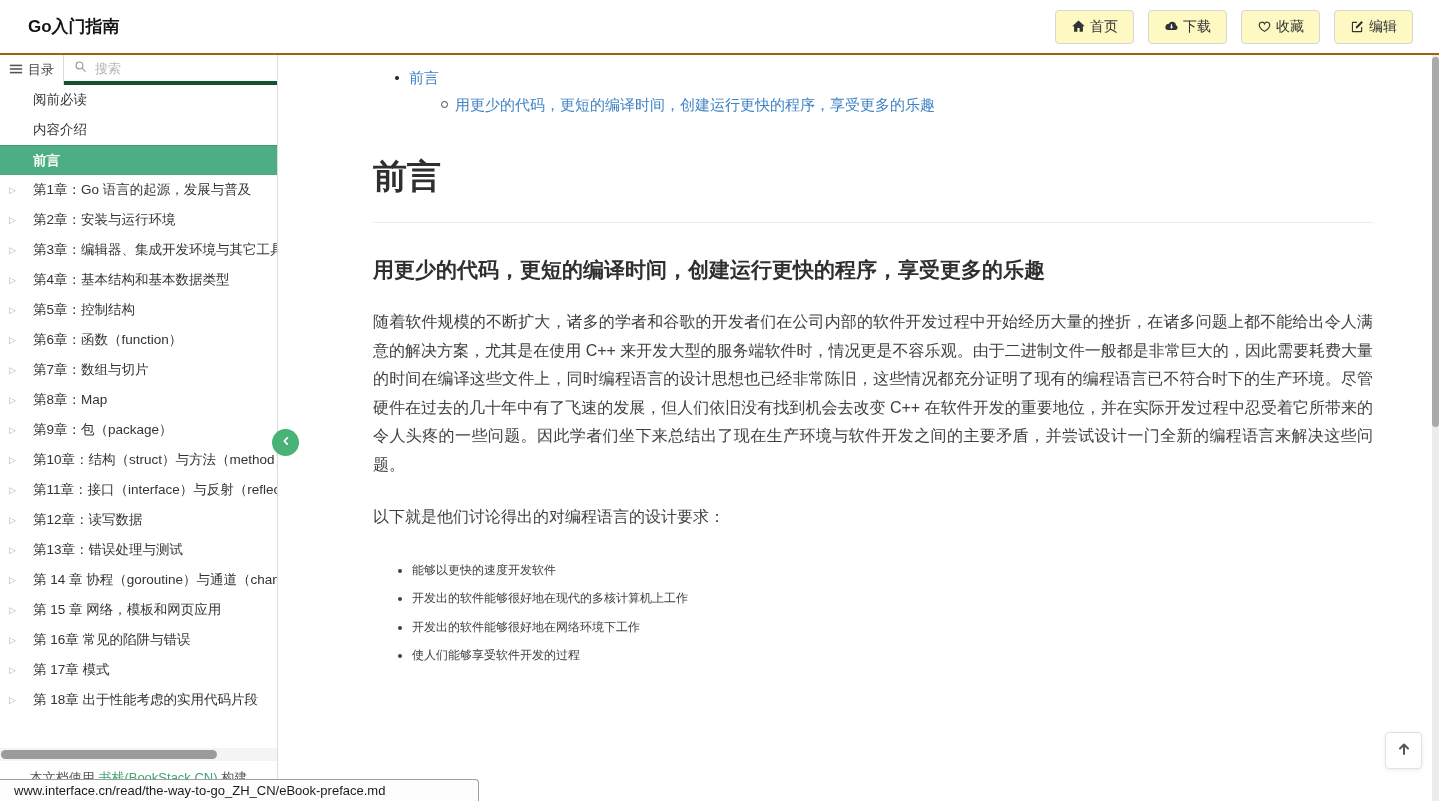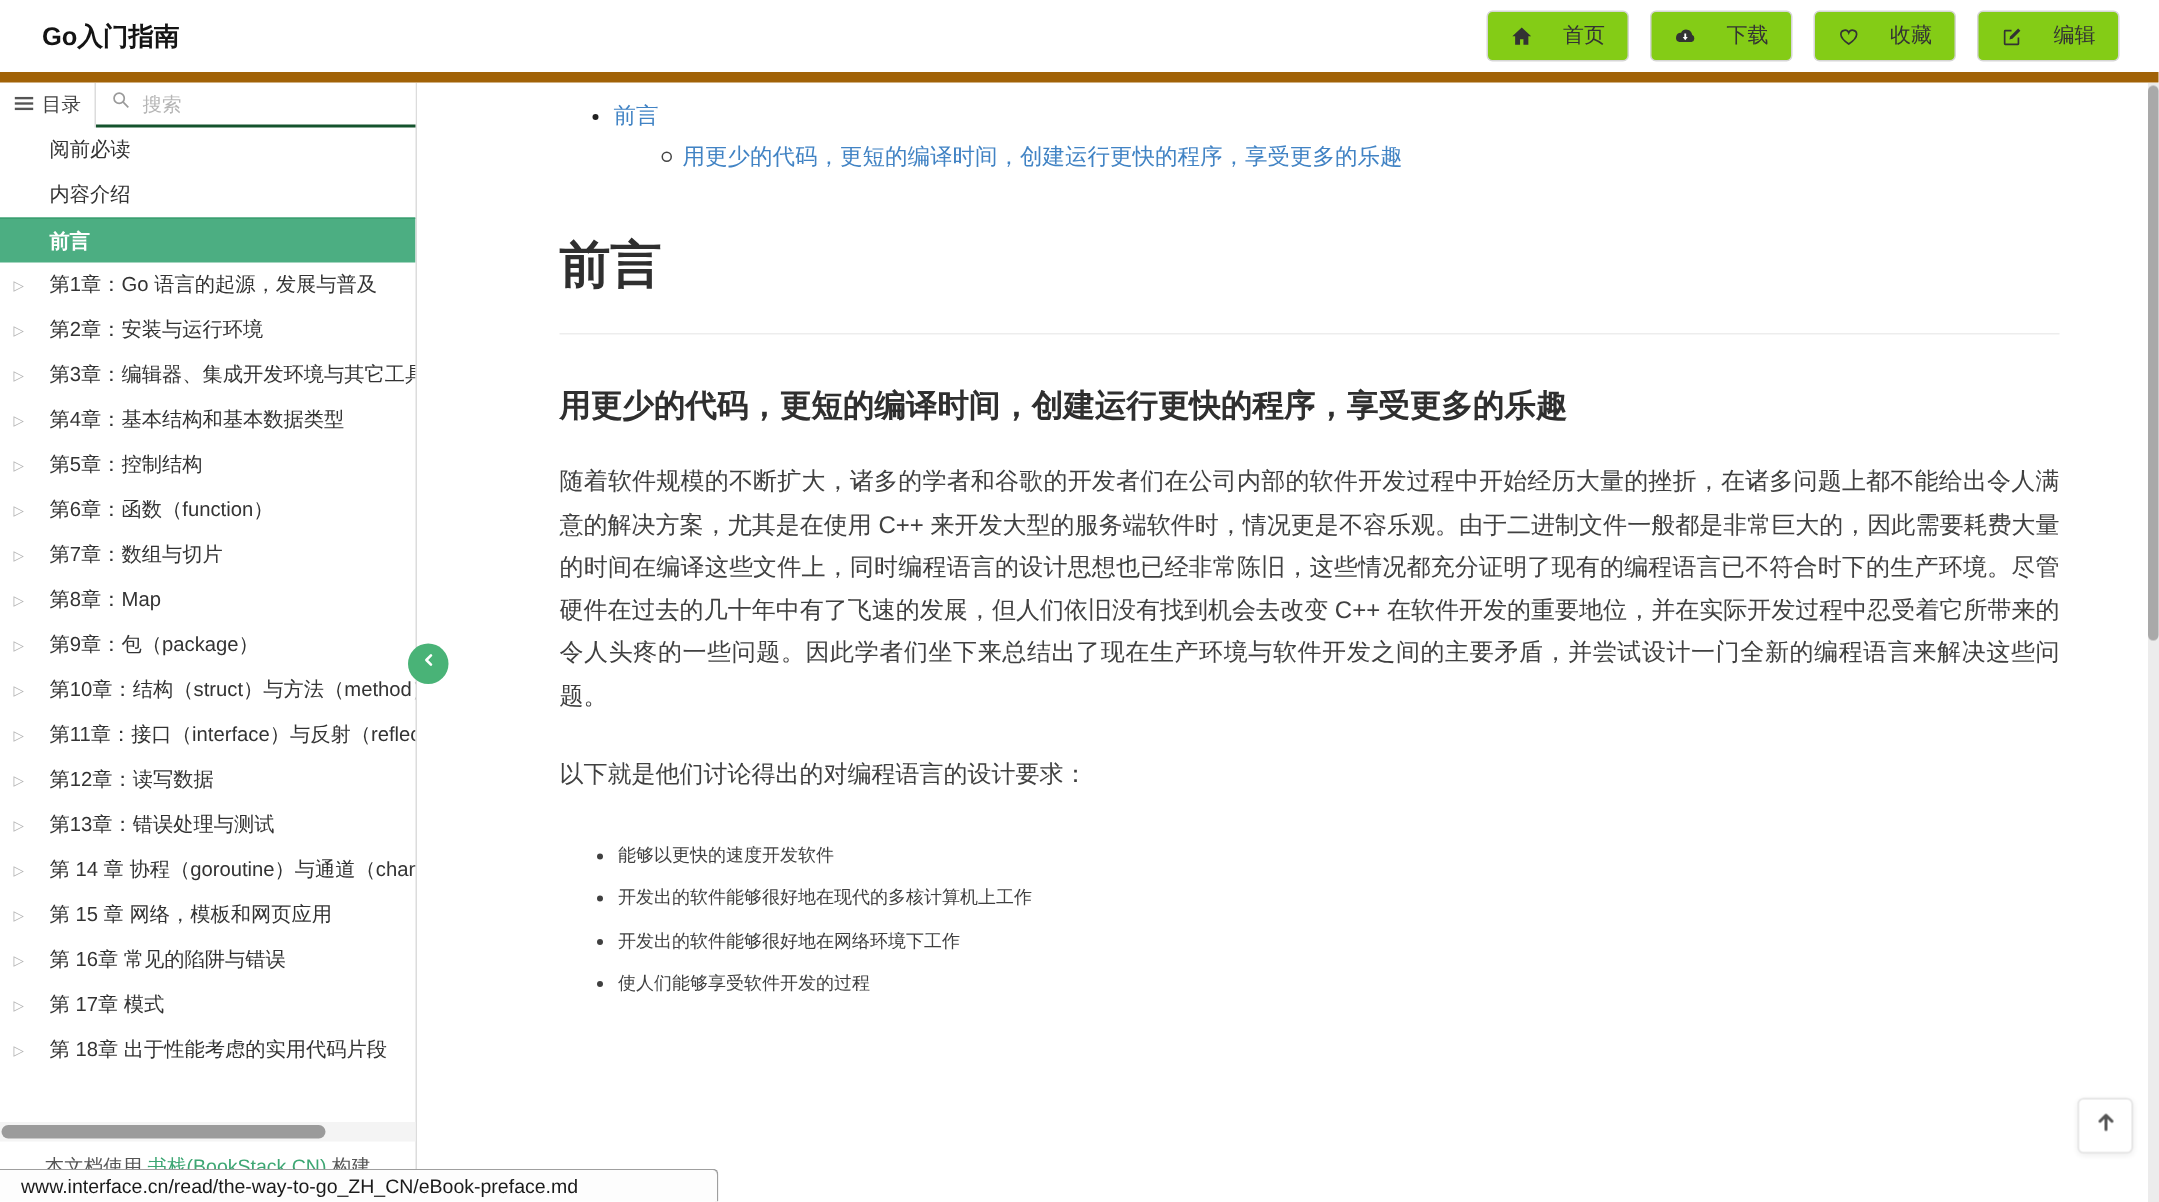--- a/index.html
+++ b/index.html
@@ -7,47 +7,47 @@
   body {
     width:1439px; height:801px; overflow:hidden;
     background:#fff; color:#333;
     font-family:"Liberation Sans","DejaVu Sans",sans-serif;
   }
   a { cursor:pointer; }
 
   
   .header {
     position:fixed; top:0; left:0; right:0; height:55px;
-    background:#fff; border-bottom:7px solid #a16207;
+    background:#fff; border-bottom:2px solid #a16207;
     display:flex; align-items:center; justify-content:space-between;
     padding:0 26px 0 28px; z-index:30;
   }
   .app-title { font-size:17px; font-weight:bold; color:#141414; }
   .header-buttons { display:flex; gap:14px; }
   .hbtn {
-    display:flex; align-items:center; gap:20px; height:34px; padding:0 15px;
-    background:#84cc16; border:1px solid #d6d6d6; border-radius:4px;
+    display:flex; align-items:center; gap:4px; height:34px; padding:0 15px;
+    background:#fef9c3; border:1px solid #d6d6d6; border-radius:4px;
     font-size:14px; color:#333; cursor:pointer; white-space:nowrap;
   }
   .hbtn svg { width:15px; height:15px; display:block; }
 
   
   .sidebar {
     position:fixed; top:55px; left:0; width:278px; bottom:4px;
     background:#fff; border-right:1px solid #dcdcdc; z-index:20;
   }
   .side-top { height:30px; display:flex; align-items:stretch; }
   .toc-tab {
     width:64px; display:flex; align-items:center; justify-content:center; gap:5px;
     font-size:13px; color:#444; border-right:1px solid #dcdcdc; cursor:pointer;
   }
   .toc-tab svg { width:14px; height:14px; }
   .search-box {
     flex:1; display:flex; align-items:center; gap:6px; padding:0 10px;
-    border-bottom:2px solid #14532d; background:#fff;
+    border-bottom:4px solid #14532d; background:#fff;
   }
   .search-box svg { width:13px; height:13px; flex:0 0 auto; }
   .search-box input { border:none; outline:none; font-size:13px; width:100%; color:#333; background:transparent; }
   .search-box input::placeholder { color:#b5b5b5; }
 
   .nav { position:absolute; top:30px; left:0; right:0; bottom:49px; overflow:hidden; }
   .nav-item {
     position:relative; height:30px; line-height:30px; padding-left:33px;
     font-size:13.5px; color:#333; white-space:nowrap; overflow:hidden; cursor:pointer;
   }

